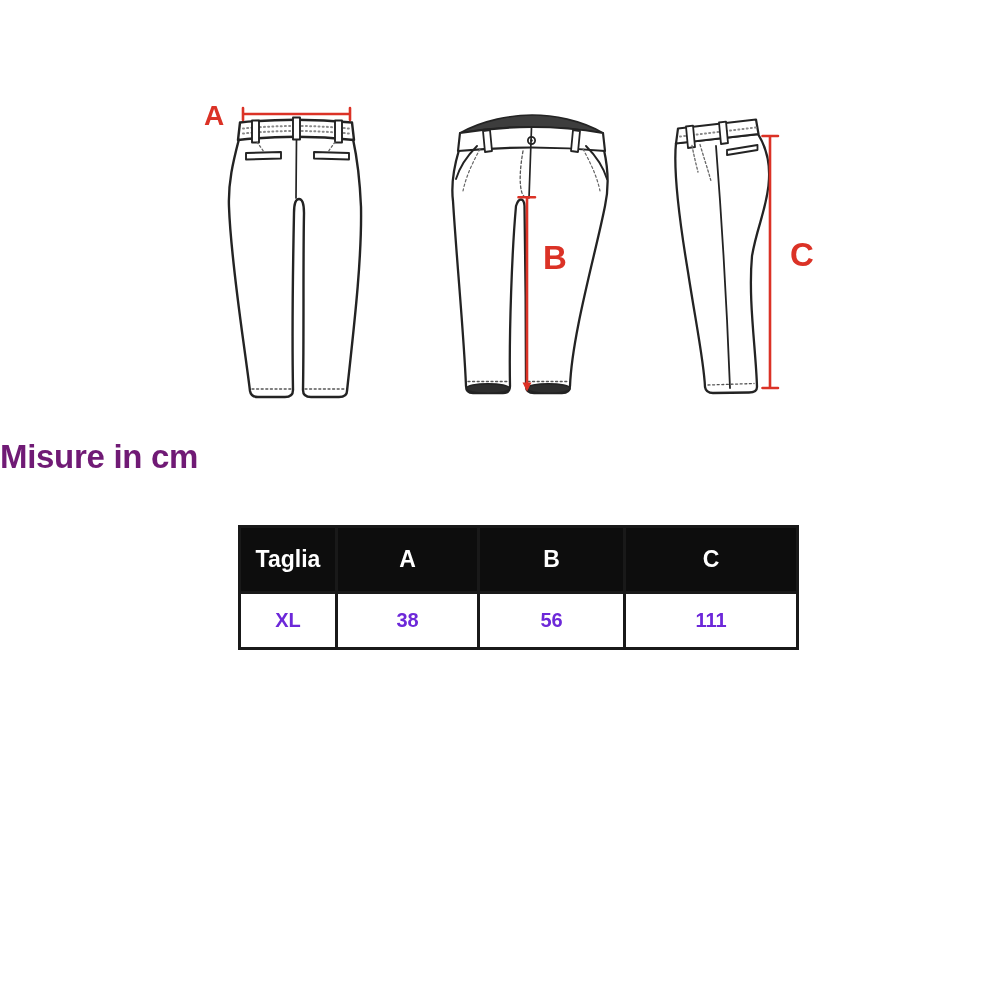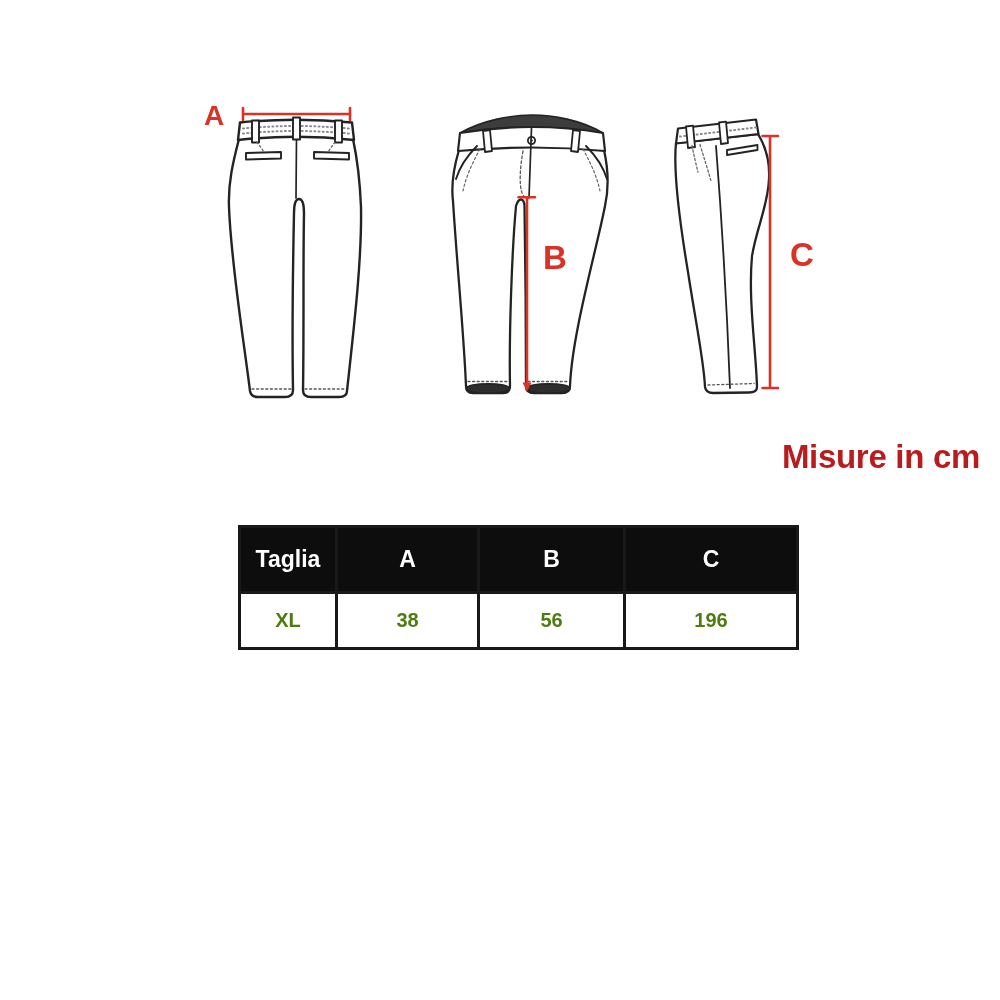--- a/index.html
+++ b/index.html
@@ -25,25 +25,25 @@
     font-weight:700;
     line-height:1;
     letter-spacing:0;
   }
   .letter-a{left:204px;top:102px;font-size:28px;}
   .letter-b{left:543px;top:241px;font-size:33px;}
   .letter-c{left:790px;top:238px;font-size:33px;}
   .page-title{
     position:absolute;
     left:0;top:438px;width:980px;
-    text-align:right;
+    text-align:left;
     font-size:33px;
     font-weight:700;
     letter-spacing:-0.3px;
-    color:#b91c1c;
+    color:#701a75;
   }
   table.size-table{
     position:absolute;
     left:238px;top:525px;
     width:558px;
     border-collapse:collapse;
     table-layout:fixed;
   }
   .size-table th,.size-table td{
     border:3px solid var(--table_border);
@@ -53,21 +53,21 @@
   }
   .size-table th{
     background:var(--header_bg);
     color:var(--header_text);
     height:66px;
     font-size:23px;
     font-weight:700;
   }
   .size-table td{
     background:#ffffff;
-    color:#4d7c0f;
+    color:#6d28d9;
     height:56px;
     font-size:20px;
     font-weight:700;
   }
   .col-taglia{width:97px;}
   .col-a{width:142px;}
   .col-b{width:146px;}
   .col-c{width:173px;}
 </style>
 </head>
@@ -187,18 +187,18 @@
         <th>A</th>
         <th>B</th>
         <th>C</th>
       </tr>
     </thead>
     <tbody>
       <tr>
         <td>XL</td>
         <td>38</td>
         <td>56</td>
-        <td>196</td>
+        <td>111</td>
       </tr>
     </tbody>
   </table>
 
 </div>
 
 </body></html>

